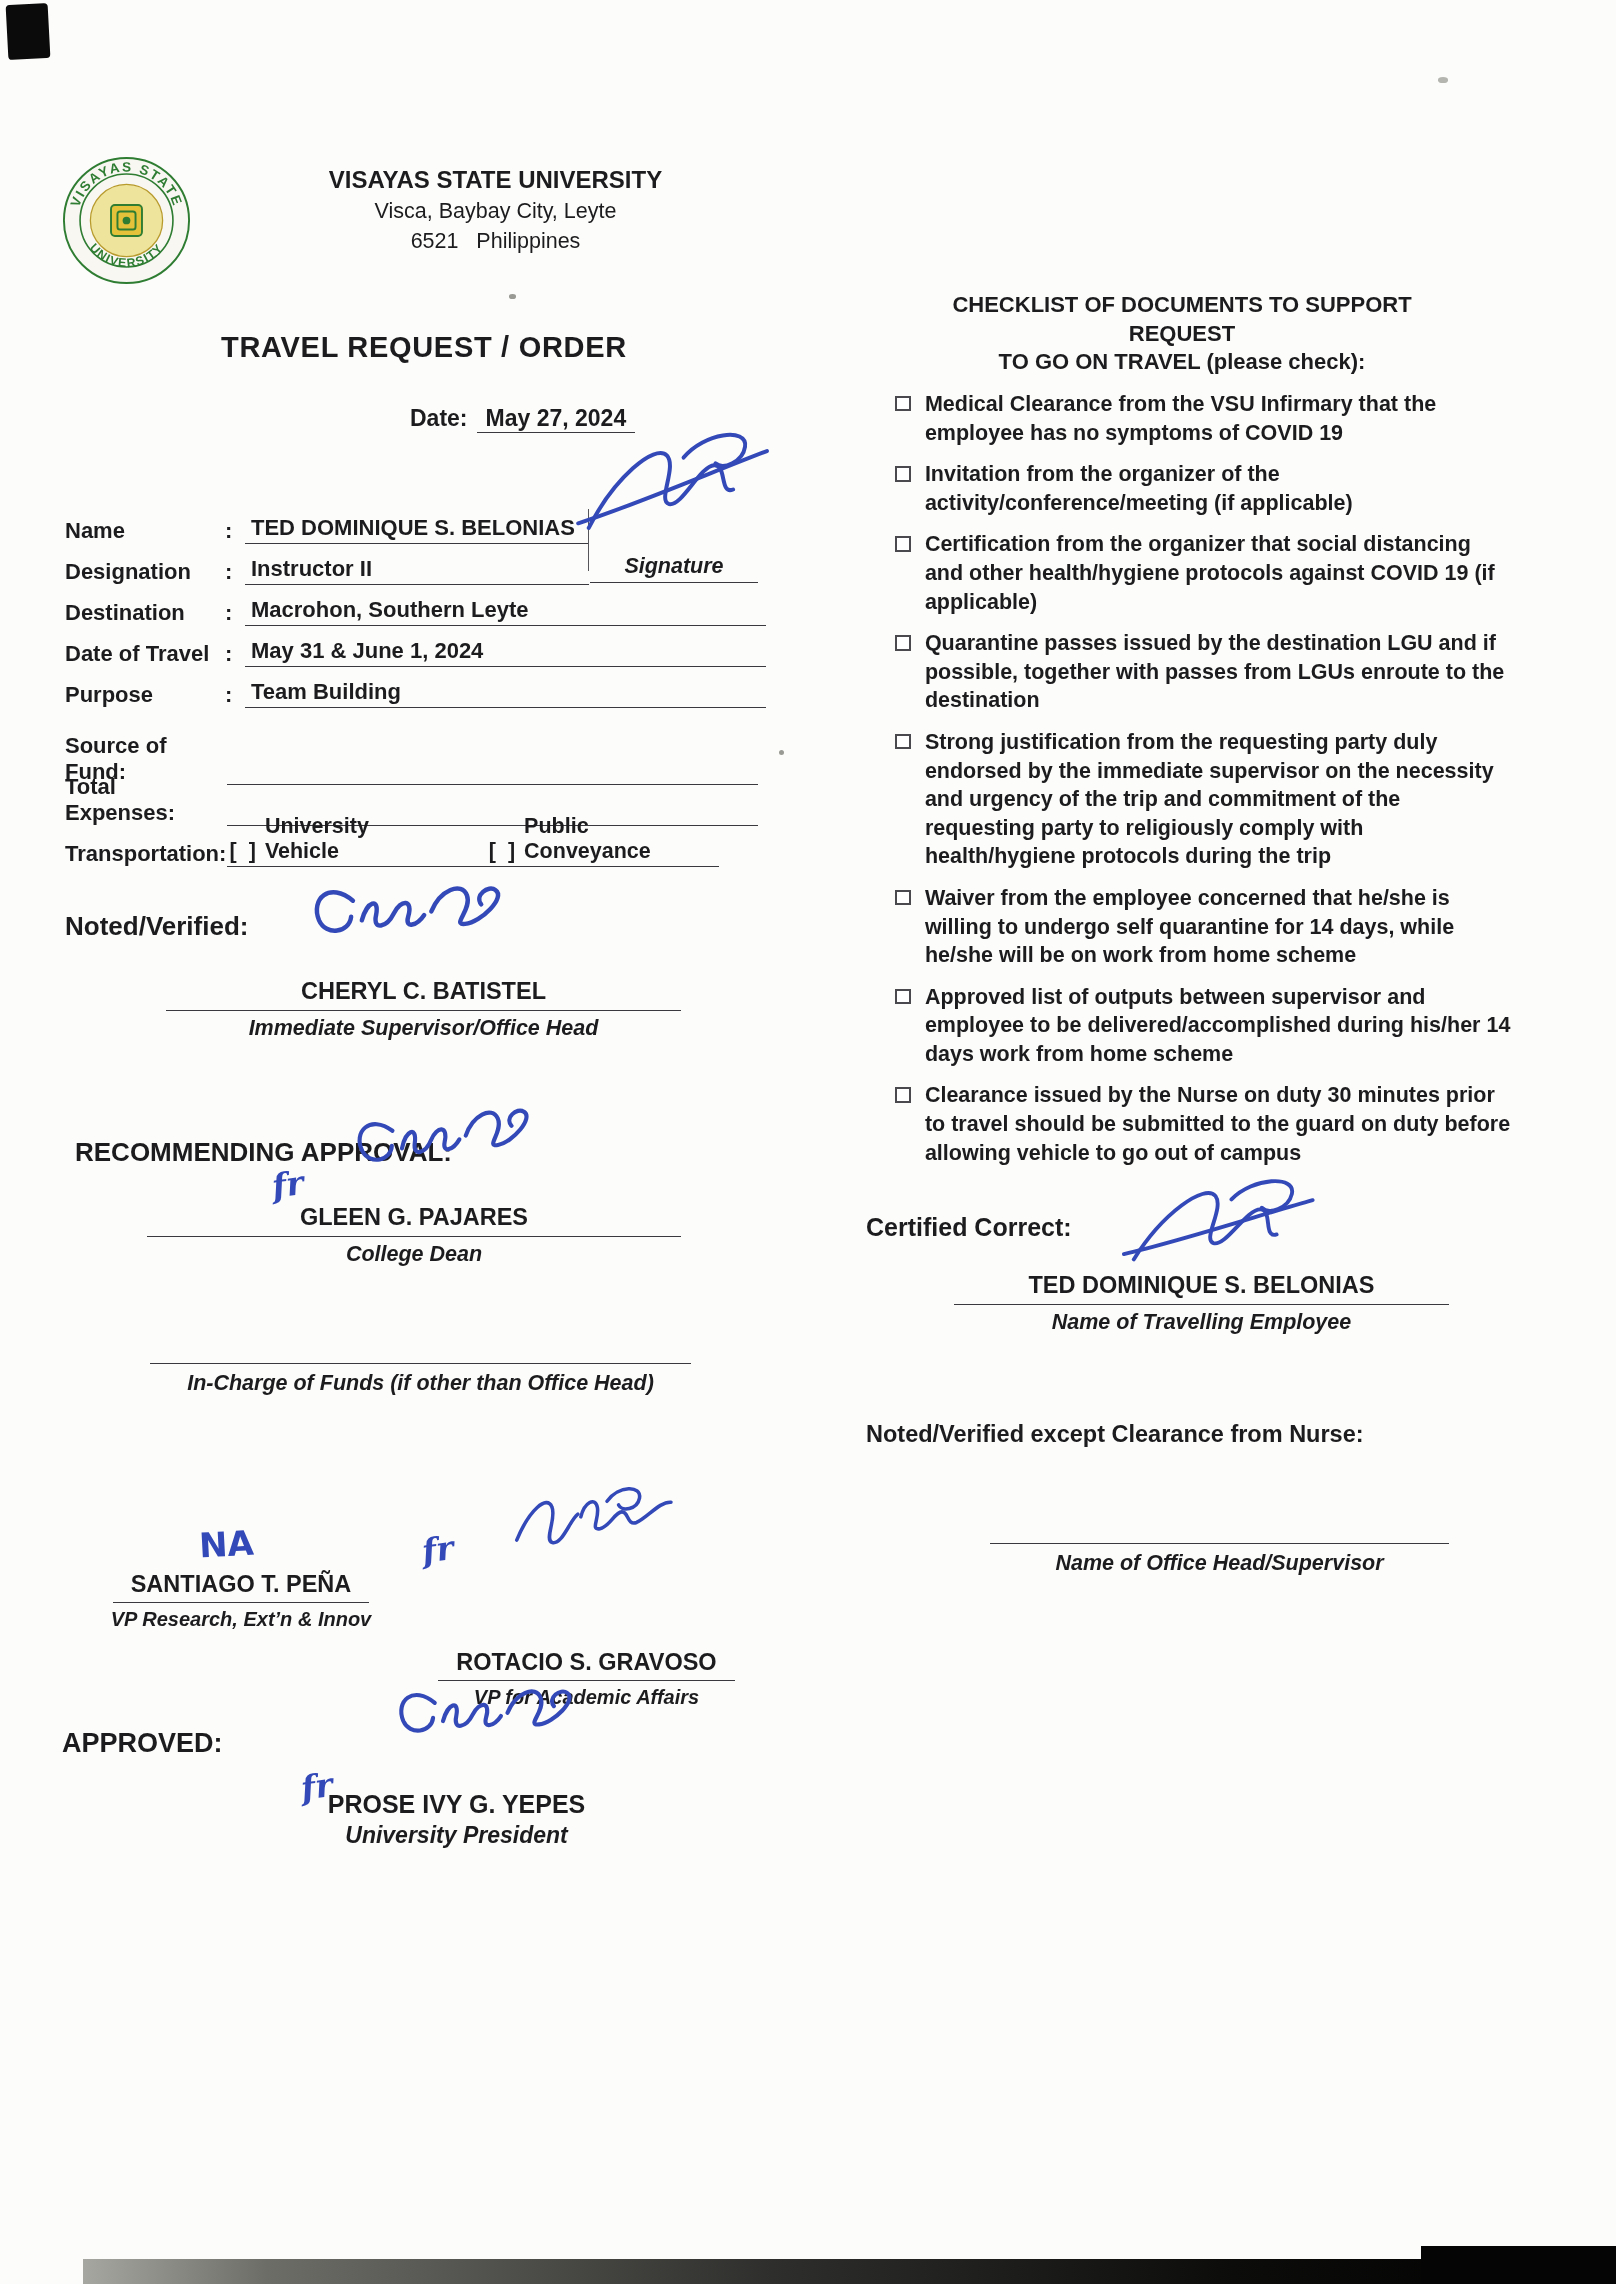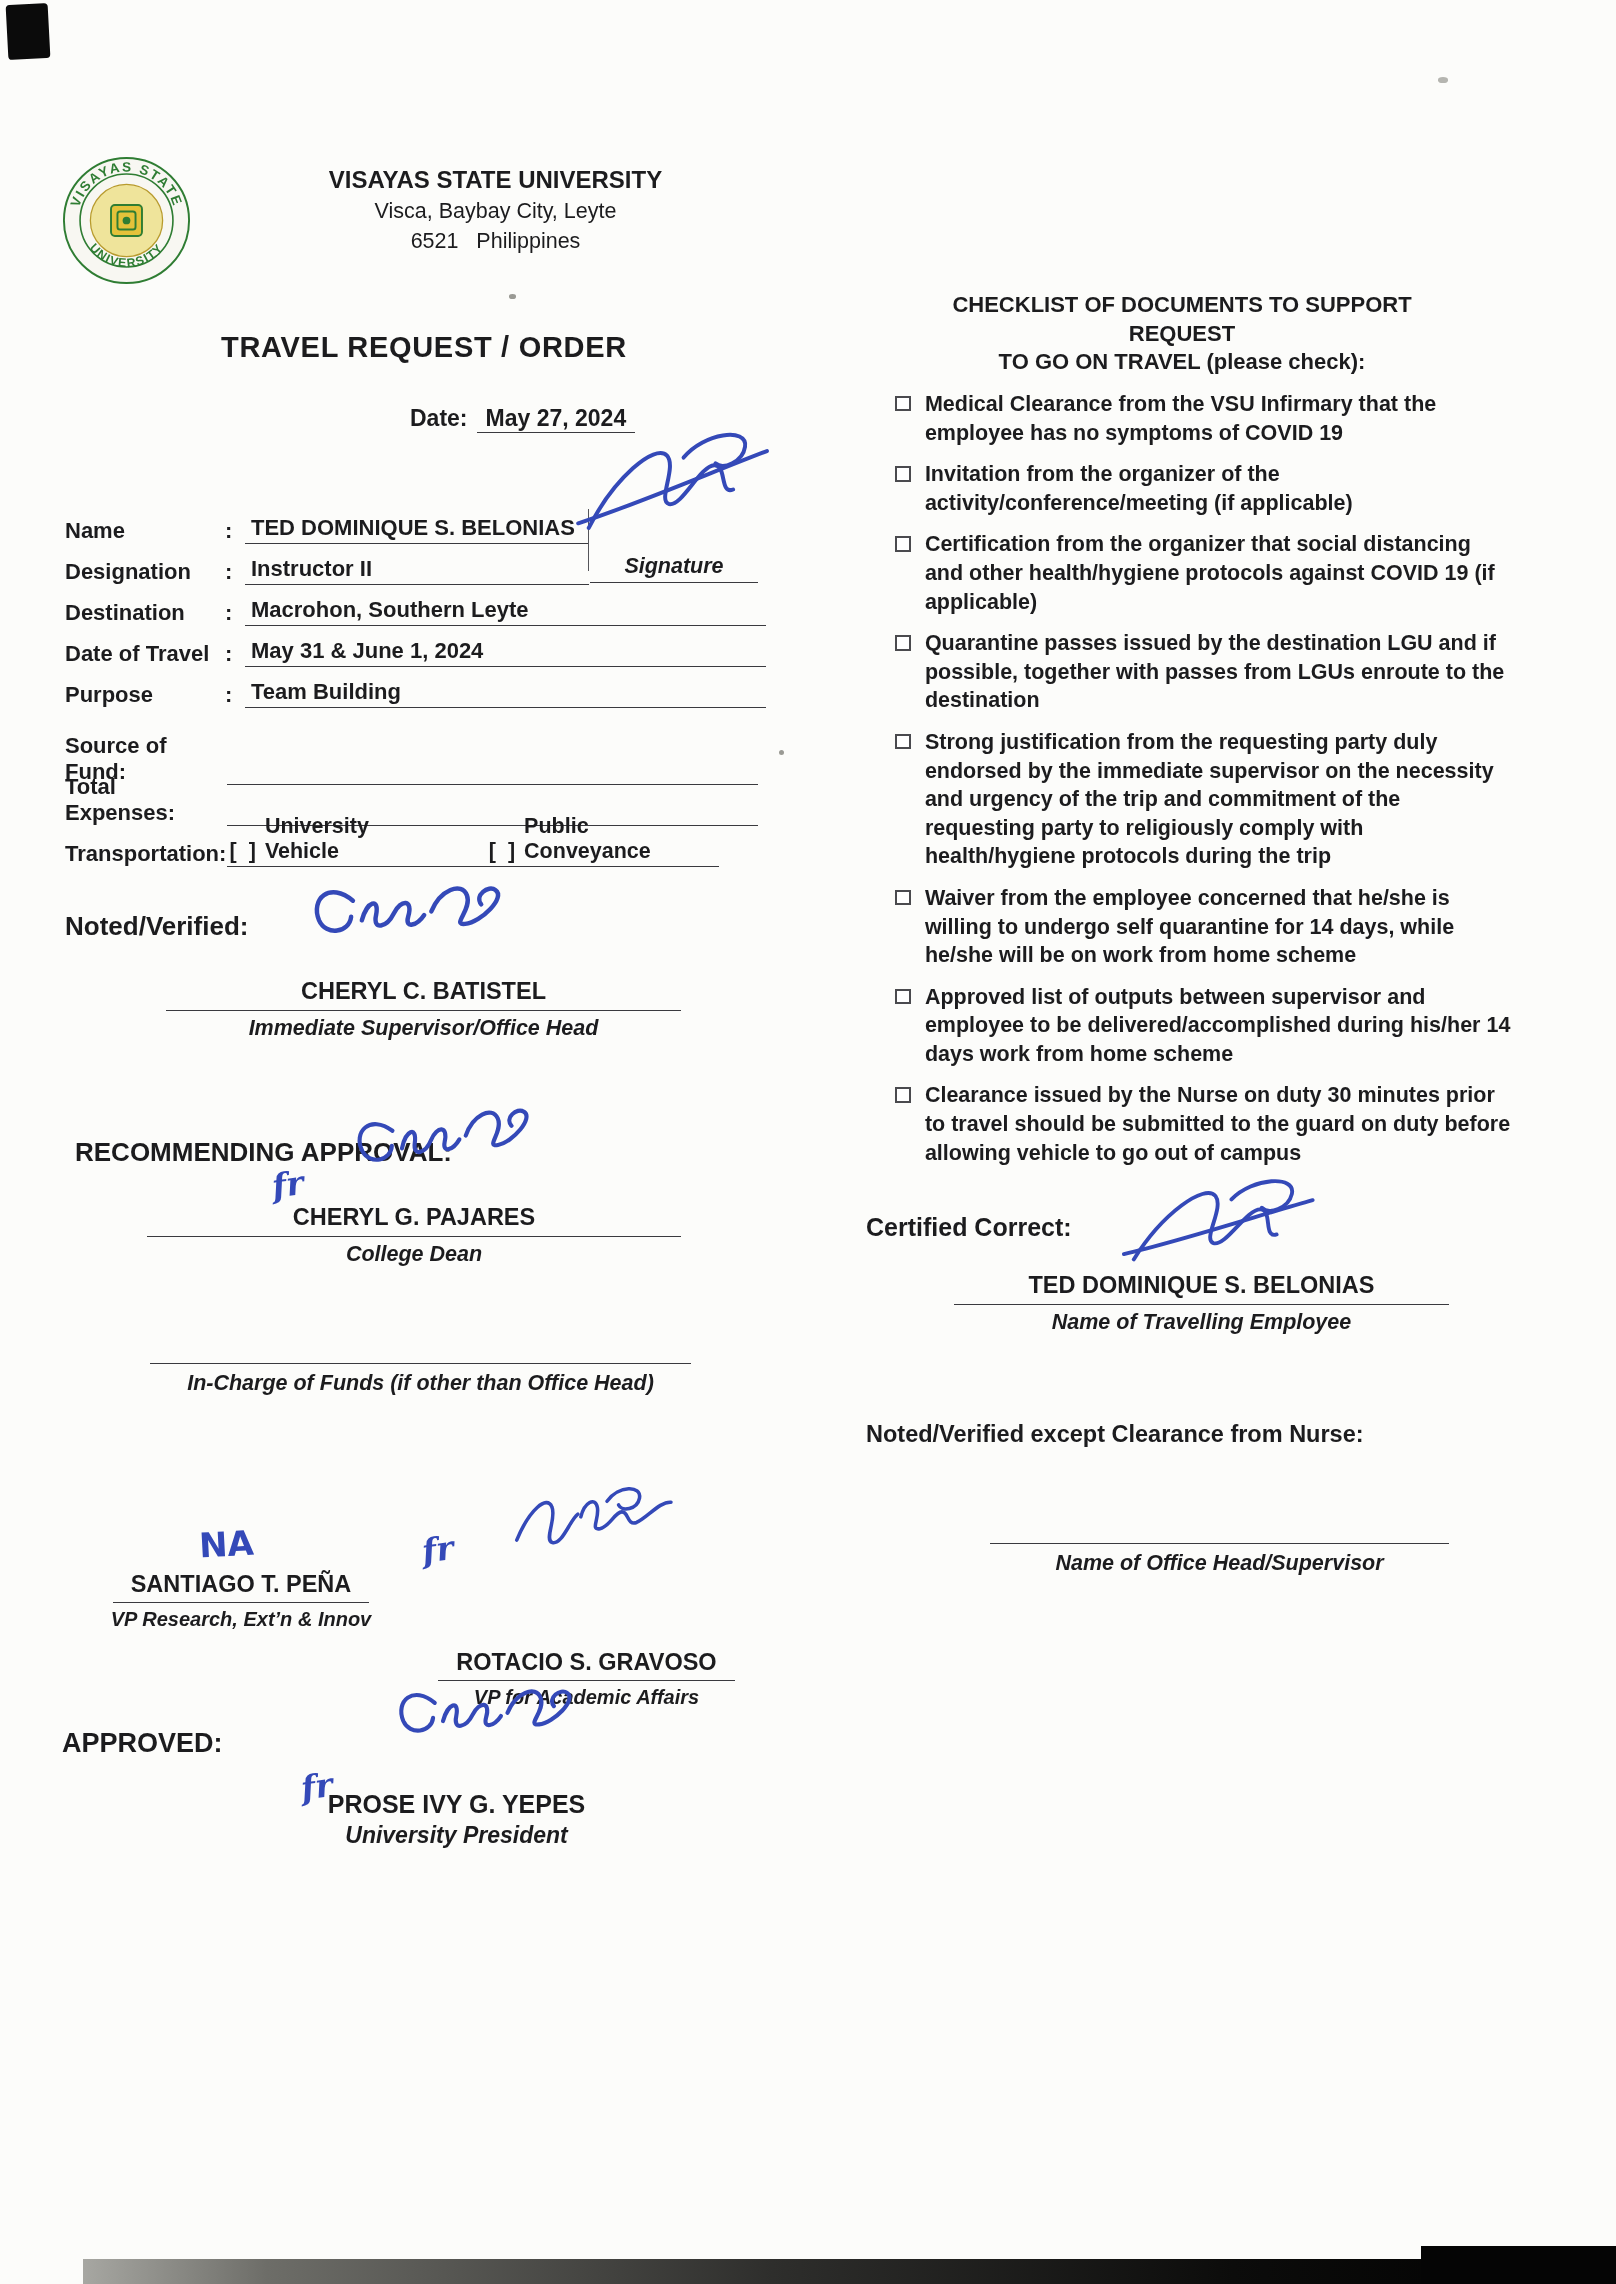--- a/index.html
+++ b/index.html
@@ -196,21 +196,21 @@
     <span class="nm">CHERYL C. BATISTEL</span>
     <span class="ttl">Immediate Supervisor/Office Head</span>
   </div>
 
   <div class="abs biglabel" style="left:75px;top:1137px">RECOMMENDING APPROVAL:</div>
   <svg class="abs sig" style="left:349px;top:1102px;transform:rotate(-4deg)" width="202" height="91" viewBox="0 0 240 110">
       <use href="#sigB"></use>
     </svg>
   <div class="abs fr" style="left:272px;top:1165px">fr</div>
   <div class="abs sigblock" style="left:147px;top:1204px;width:534px">
-    <span class="nm">CHERYL G. PAJARES</span>
+    <span class="nm">GLEEN G. PAJARES</span>
     <span class="ttl">College Dean</span>
   </div>
 
   <div class="abs topline" style="left:150px;top:1363px;width:541px">
     <span>In-Charge of Funds (if other than Office Head)</span>
   </div>
 
   <div class="abs na" style="left:199px;top:1524px">NA</div>
   <div class="abs sigblock hug" style="left:78px;top:1571px;width:326px">
     <span class="nm">SANTIAGO T. PEÑA</span>

